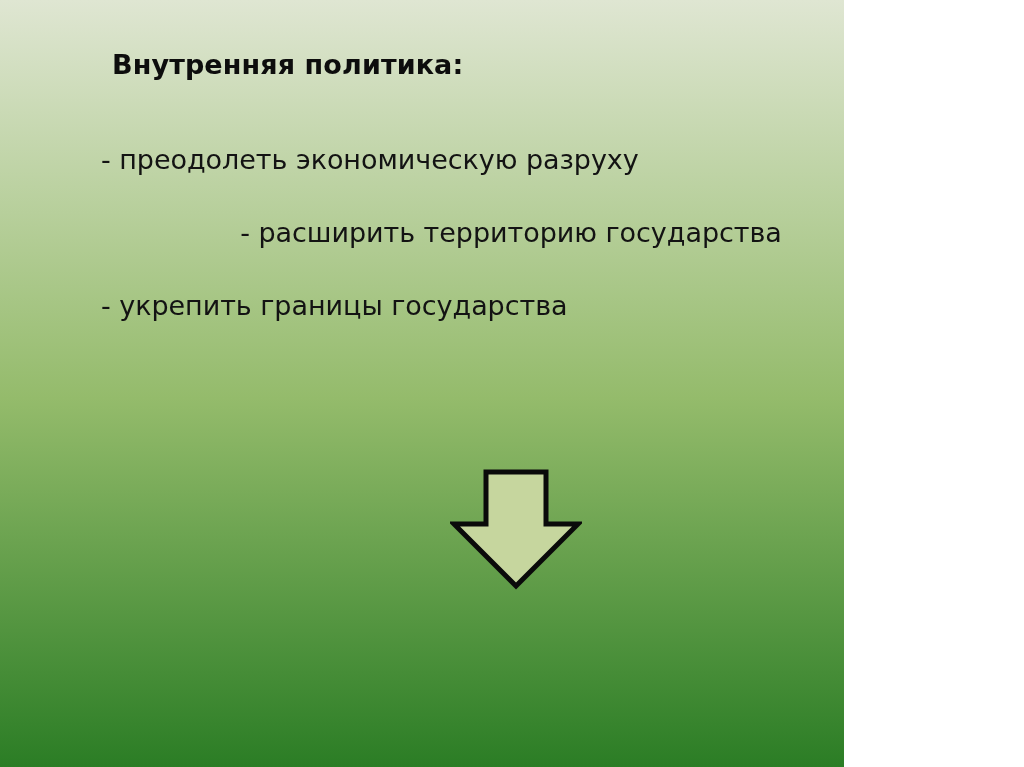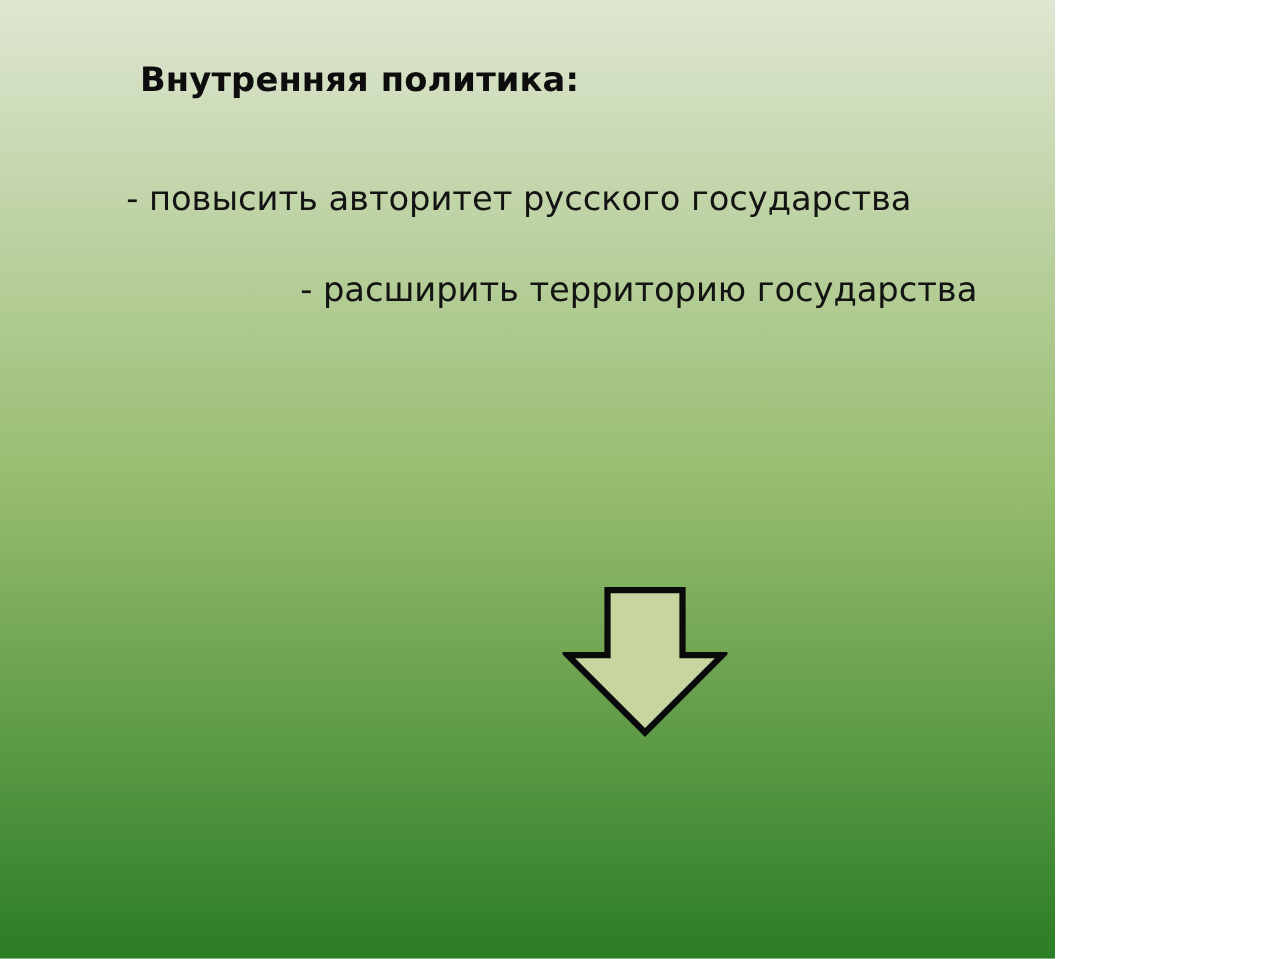--- a/index.html
+++ b/index.html
@@ -87,22 +87,23 @@
   }
 </style>
 </head>
 <body>
 
 <div id="slide" style="background-image: linear-gradient(rgb(223, 230, 210) 0%, rgb(148, 187, 107) 52%, rgb(43, 125, 37) 100%);">
 
   <h1 class="slide-title">Внутренняя политика:</h1>
 
   <ul class="bullet-list">
-    <li class="bullet-item" style="color: rgb(19, 19, 19);">- повысить авторитет русского государства</li>
+    <li class="bullet-item" style="color: rgb(19, 19, 19);">- преодолеть экономическую разруху</li>
     <li class="bullet-item" style="color: rgb(19, 19, 19); text-align: center;">- расширить территорию государства</li>
+    <li class="bullet-item" style="color: rgb(19, 19, 19);">- укрепить границы государства</li>
   </ul>
 
   <div class="arrow-wrap">
     <svg viewBox="0 0 132 122" xmlns="http://www.w3.org/2000/svg" aria-hidden="true">
       <polygon id="arrow-shape" points="36,4 96,4 96,56 128,56 66,118 4,56 36,56" fill="#c6d69e" stroke="#0a0a0a" stroke-width="5" stroke-linejoin="miter"></polygon>
     </svg>
   </div>
 
 </div>
 

